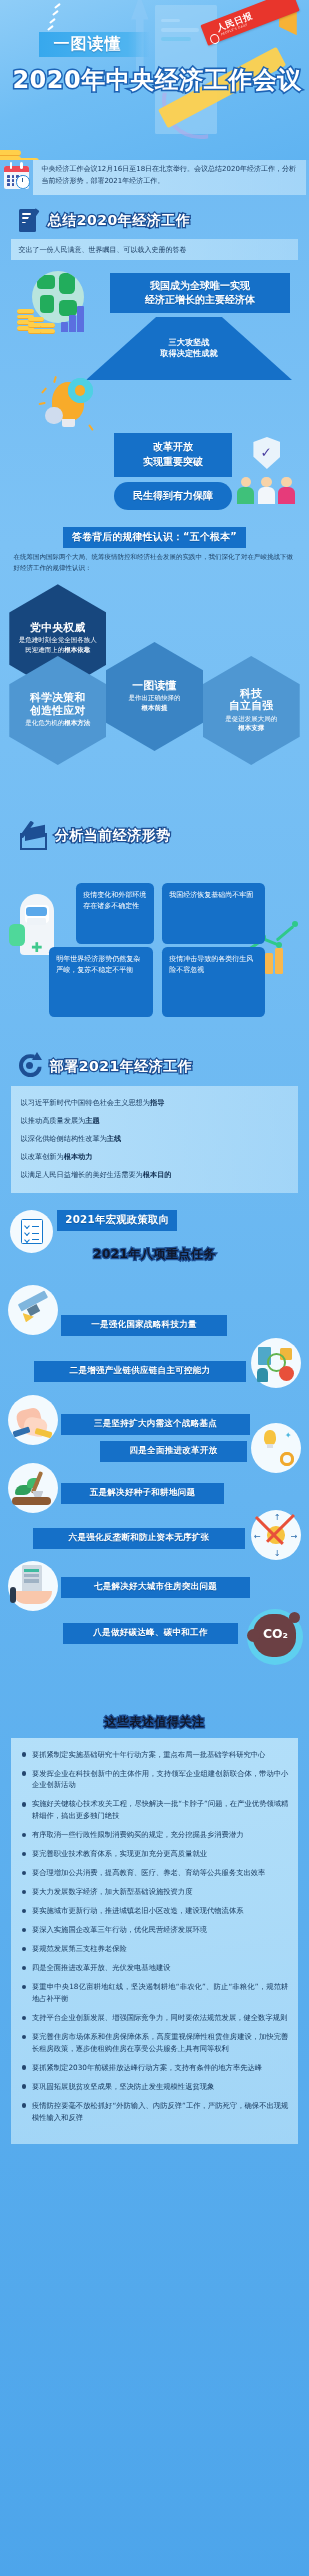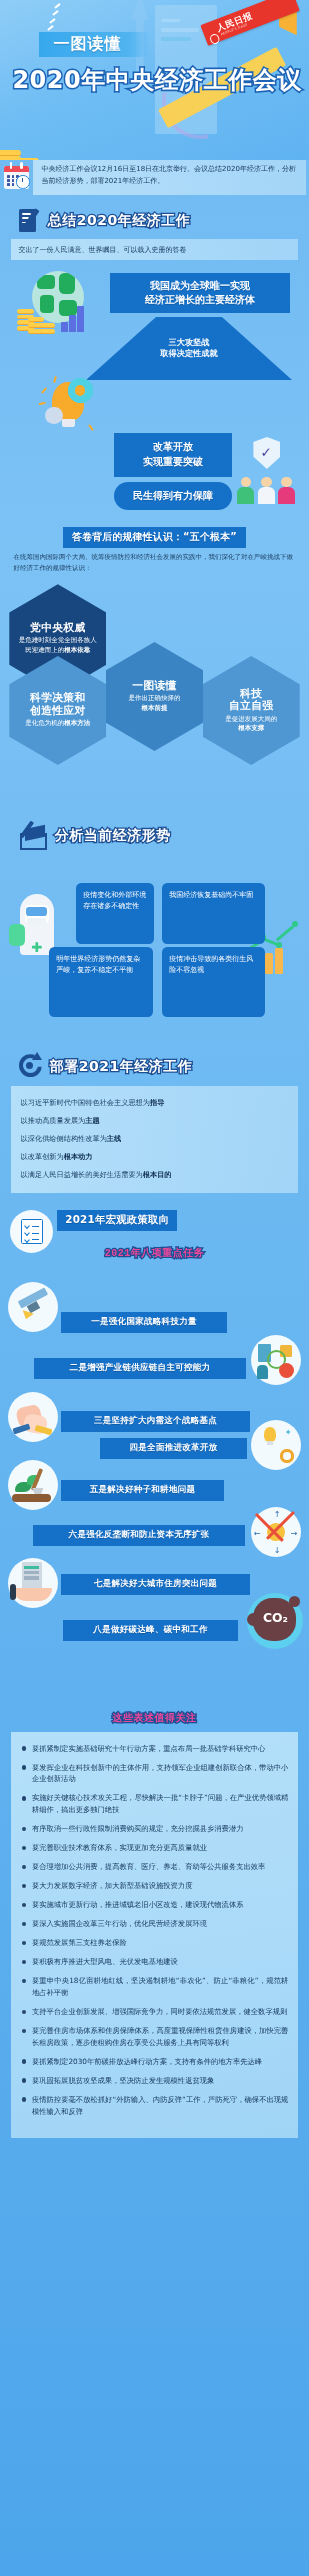--- a/index.html
+++ b/index.html
@@ -170,22 +170,22 @@
     text-shadow:0 0.5px 0.5px rgba(0,40,80,.28);}
   .tcircle { position:absolute; border-radius:50%; background:#f3fafe; }
   
   .watch { margin:0 11.3px; padding:10.3px 9.3px 13.4px;
     background:linear-gradient(170deg,rgba(184,226,250,.95),rgba(206,238,252,.62));}
   .watch li { list-style:none; position:relative; padding-left:11.3px; margin-bottom:7.2px;
     font-size:7.3px; line-height:1.62; color:#14355a; text-align:justify;}
   .watch li:before { content:''; position:absolute; left:1px; top:3.6px; width:4.6px; height:4.6px;
     border-radius:50%; background:#24466e;}
   .big-head { text-align:center; padding:15.5px 0 7.2px;}
-  .big-head span { font-size:10px; font-weight:bold; color:#ec4899; letter-spacing:0.5px;
-    -webkit-text-stroke:2.6px #1d4f94; paint-order:stroke fill;font-family:Liberation Mono, monospace;}
+  .big-head span { font-size:12px; font-weight:bold; color:#0f172a; letter-spacing:0.5px;
+    -webkit-text-stroke:2.6px #1d4f94; paint-order:stroke fill;}
 </style>
 </head>
 <body>
 
 <div class="hero">
   <div class="hero-deco deco-card">
     <i style="left:6.2px;top:13.4px;width:18.5px;"></i>
       <i style="left:6.2px;top:23px;width:38px;"></i>
     <i style="left:6.2px;top:32px;width:30px;background:#7fd0f0;"></i>
   </div>
@@ -484,21 +484,21 @@
     <div style="position:absolute;left:16px;top:8.2px;width:14.4px;height:3.1px;background:#3fbba0;"></div>
     <div style="position:absolute;left:16px;top:13.4px;width:14.4px;height:3.1px;background:#9fb2c4;"></div>
     <div style="position:absolute;left:16px;top:18.5px;width:14.4px;height:3.1px;background:#9fb2c4;"></div>
     <div style="position:absolute;left:5.2px;top:30px;width:39px;height:13.4px;background:#f9c7ab;border-radius:0 0 13.4px 13.4px;"></div>
     <div style="position:absolute;left:2.1px;top:26px;width:5.7px;height:16.5px;background:#2a3a4d;border-radius:3.1px;"></div>
   </div>
   <div class="task-bar" style="left:61px;top:294px;width:189px;">
       <span>七是解决好大城市住房突出问题</span>
     </div>
 
-  <div class="tcircle" style="right:6.2px;top:313px;width:56px;height:56px;background:#5ed0ef;">
+  <div class="tcircle" style="right:6.2px;top:326px;width:56px;height:56px;background:#5ed0ef;">
     <div style="position:absolute;left:6.2px;top:5.2px;width:43px;height:43px;border-radius:45%;background:#6b4044;"></div>
     <div style="position:absolute;left:0;top:19.6px;width:13.4px;height:13.4px;border-radius:50%;background:#6b4044;"></div>
     <div style="position:absolute;left:42px;top:3.1px;width:11.3px;height:11.3px;border-radius:50%;background:#6b4044;"></div>
     <div style="position:absolute;left:7.2px;width:43px;top:17.5px;text-align:center;color:#fff;font-size:12.4px;font-weight:bold;">CO₂</div>
   </div>
   <div class="task-bar" style="left:63px;top:340px;width:175px;">
       <span>八是做好碳达峰、碳中和工作</span>
     </div>
 </div>
 
@@ -509,21 +509,21 @@
   <li>要抓紧制定实施基础研究十年行动方案，重点布局一批基础学科研究中心</li>
   <li>要发挥企业在科技创新中的主体作用，支持领军企业组建创新联合体，带动中小企业创新活动</li>
   <li>实施好关键核心技术攻关工程，尽快解决一批“卡脖子”问题，在产业优势领域精耕细作，搞出更多独门绝技</li>
   <li>有序取消一些行政性限制消费购买的规定，充分挖掘县乡消费潜力</li>
   <li>要完善职业技术教育体系，实现更加充分更高质量就业</li>
   <li>要合理增加公共消费，提高教育、医疗、养老、育幼等公共服务支出效率</li>
   <li>要大力发展数字经济，加大新型基础设施投资力度</li>
   <li>要实施城市更新行动，推进城镇老旧小区改造，建设现代物流体系</li>
   <li>要深入实施国企改革三年行动，优化民营经济发展环境</li>
   <li>要规范发展第三支柱养老保险</li>
-  <li>要积极有序推进大型风电、光伏发电基地建设</li>
+  <li>四是全面推进改革开放、光伏发电基地建设</li>
   <li>要重申中央18亿亩耕地红线，坚决遏制耕地“非农化”、防止“非粮化”，规范耕地占补平衡</li>
   <li>支持平台企业创新发展、增强国际竞争力，同时要依法规范发展，健全数字规则</li>
   <li>要完善住房市场体系和住房保障体系，高度重视保障性租赁住房建设，加快完善长租房政策，逐步使租购住房在享受公共服务上具有同等权利</li>
   <li>要抓紧制定2030年前碳排放达峰行动方案，支持有条件的地方率先达峰</li>
   <li>要巩固拓展脱贫攻坚成果，坚决防止发生规模性返贫现象</li>
   <li>疫情防控要毫不放松抓好“外防输入、内防反弹”工作，严防死守，确保不出现规模性输入和反弹</li>
 </ul>
 
 
 </body></html>

